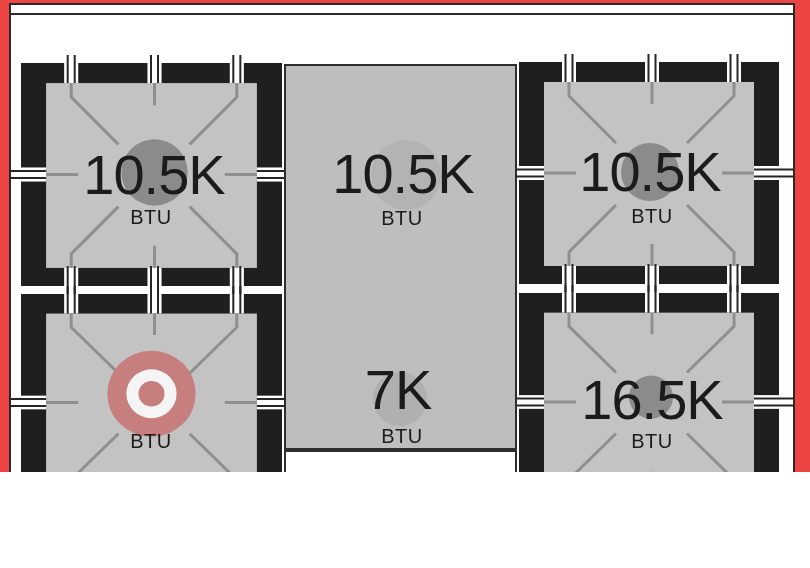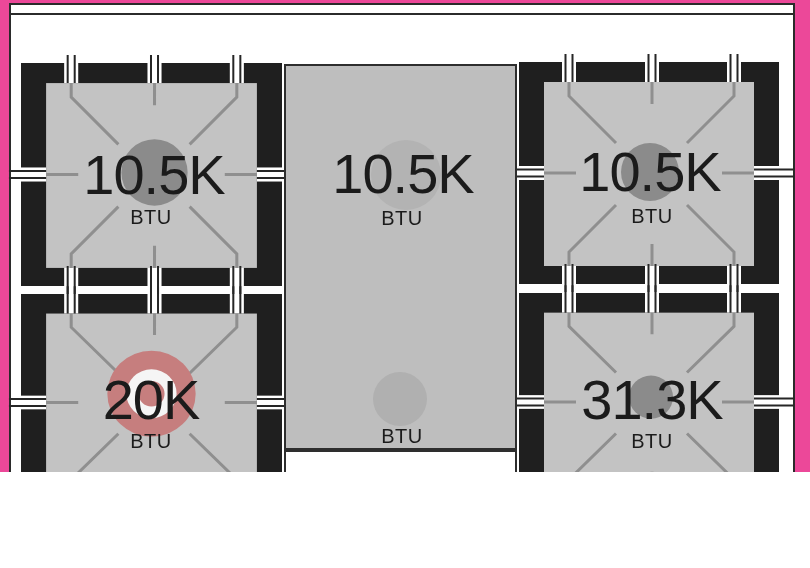--- a/index.html
+++ b/index.html
@@ -1,20 +1,20 @@
 <!DOCTYPE html>
 <html><head>
 <meta charset="utf-8">
 <style>
   html, body { margin: 0; padding: 0; background: #ffffff; }
   .stage {
     position: relative;
     width: 810px;
     height: 472px;
-    background: #ec4899;
+    background: #ef4444;
     overflow: hidden;
     font-family: "Liberation Sans", "DejaVu Sans", sans-serif;
   }
   
   .surface {
     position: absolute;
     left: 9px; top: 3px;
     width: 786px; height: 550px;
     border: 2.5px solid #2b2b2b;
     border-radius: 0 0 26px 26px;
@@ -184,21 +184,21 @@
 
   <div class="val v-tl">10.5K</div>
   <div class="unit u-tl">BTU</div>
 
   <div class="val v-tc">10.5K</div>
   <div class="unit u-tc">BTU</div>
 
   <div class="val v-tr">10.5K</div>
   <div class="unit u-tr">BTU</div>
 
-  <div class="val v-bl">20K</div>
   <div class="unit u-bl">BTU</div>
 
+  <div class="val v-bc">7K</div>
   <div class="unit u-bc">BTU</div>
 
-  <div class="val v-br">31.3K</div>
+  <div class="val v-br">16.5K</div>
   <div class="unit u-br">BTU</div>
 
 </div>
 
 </body></html>

